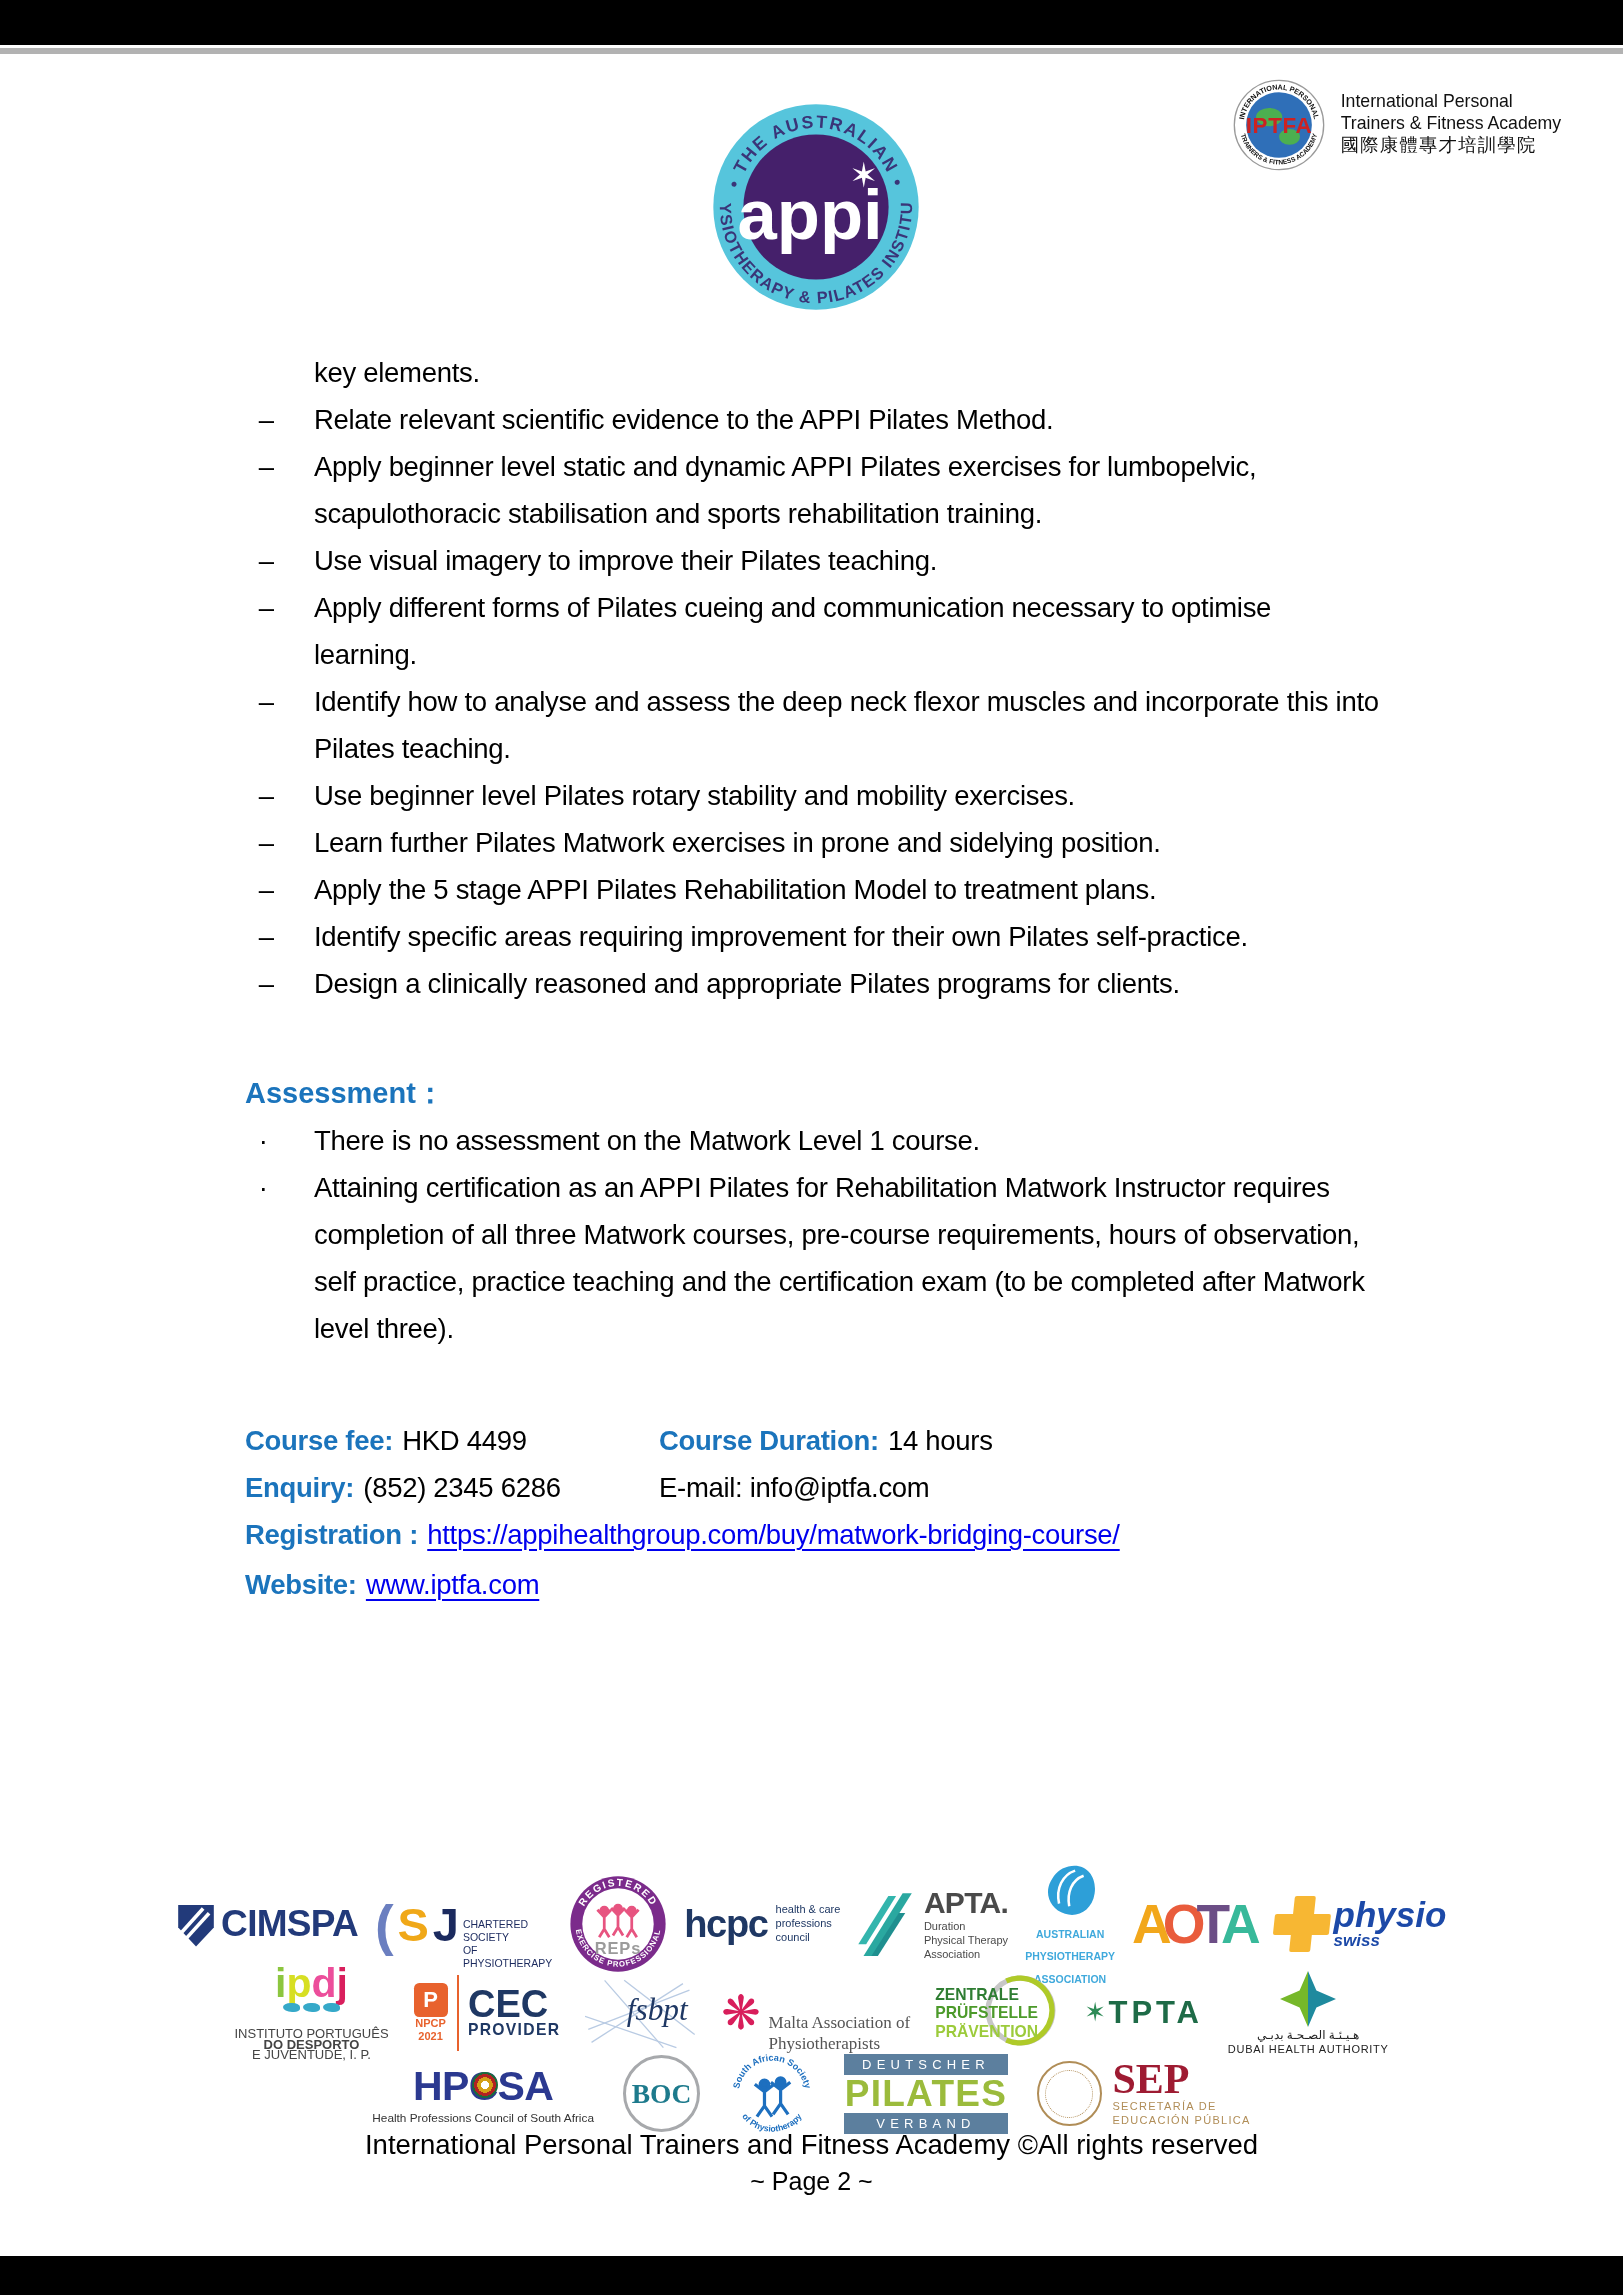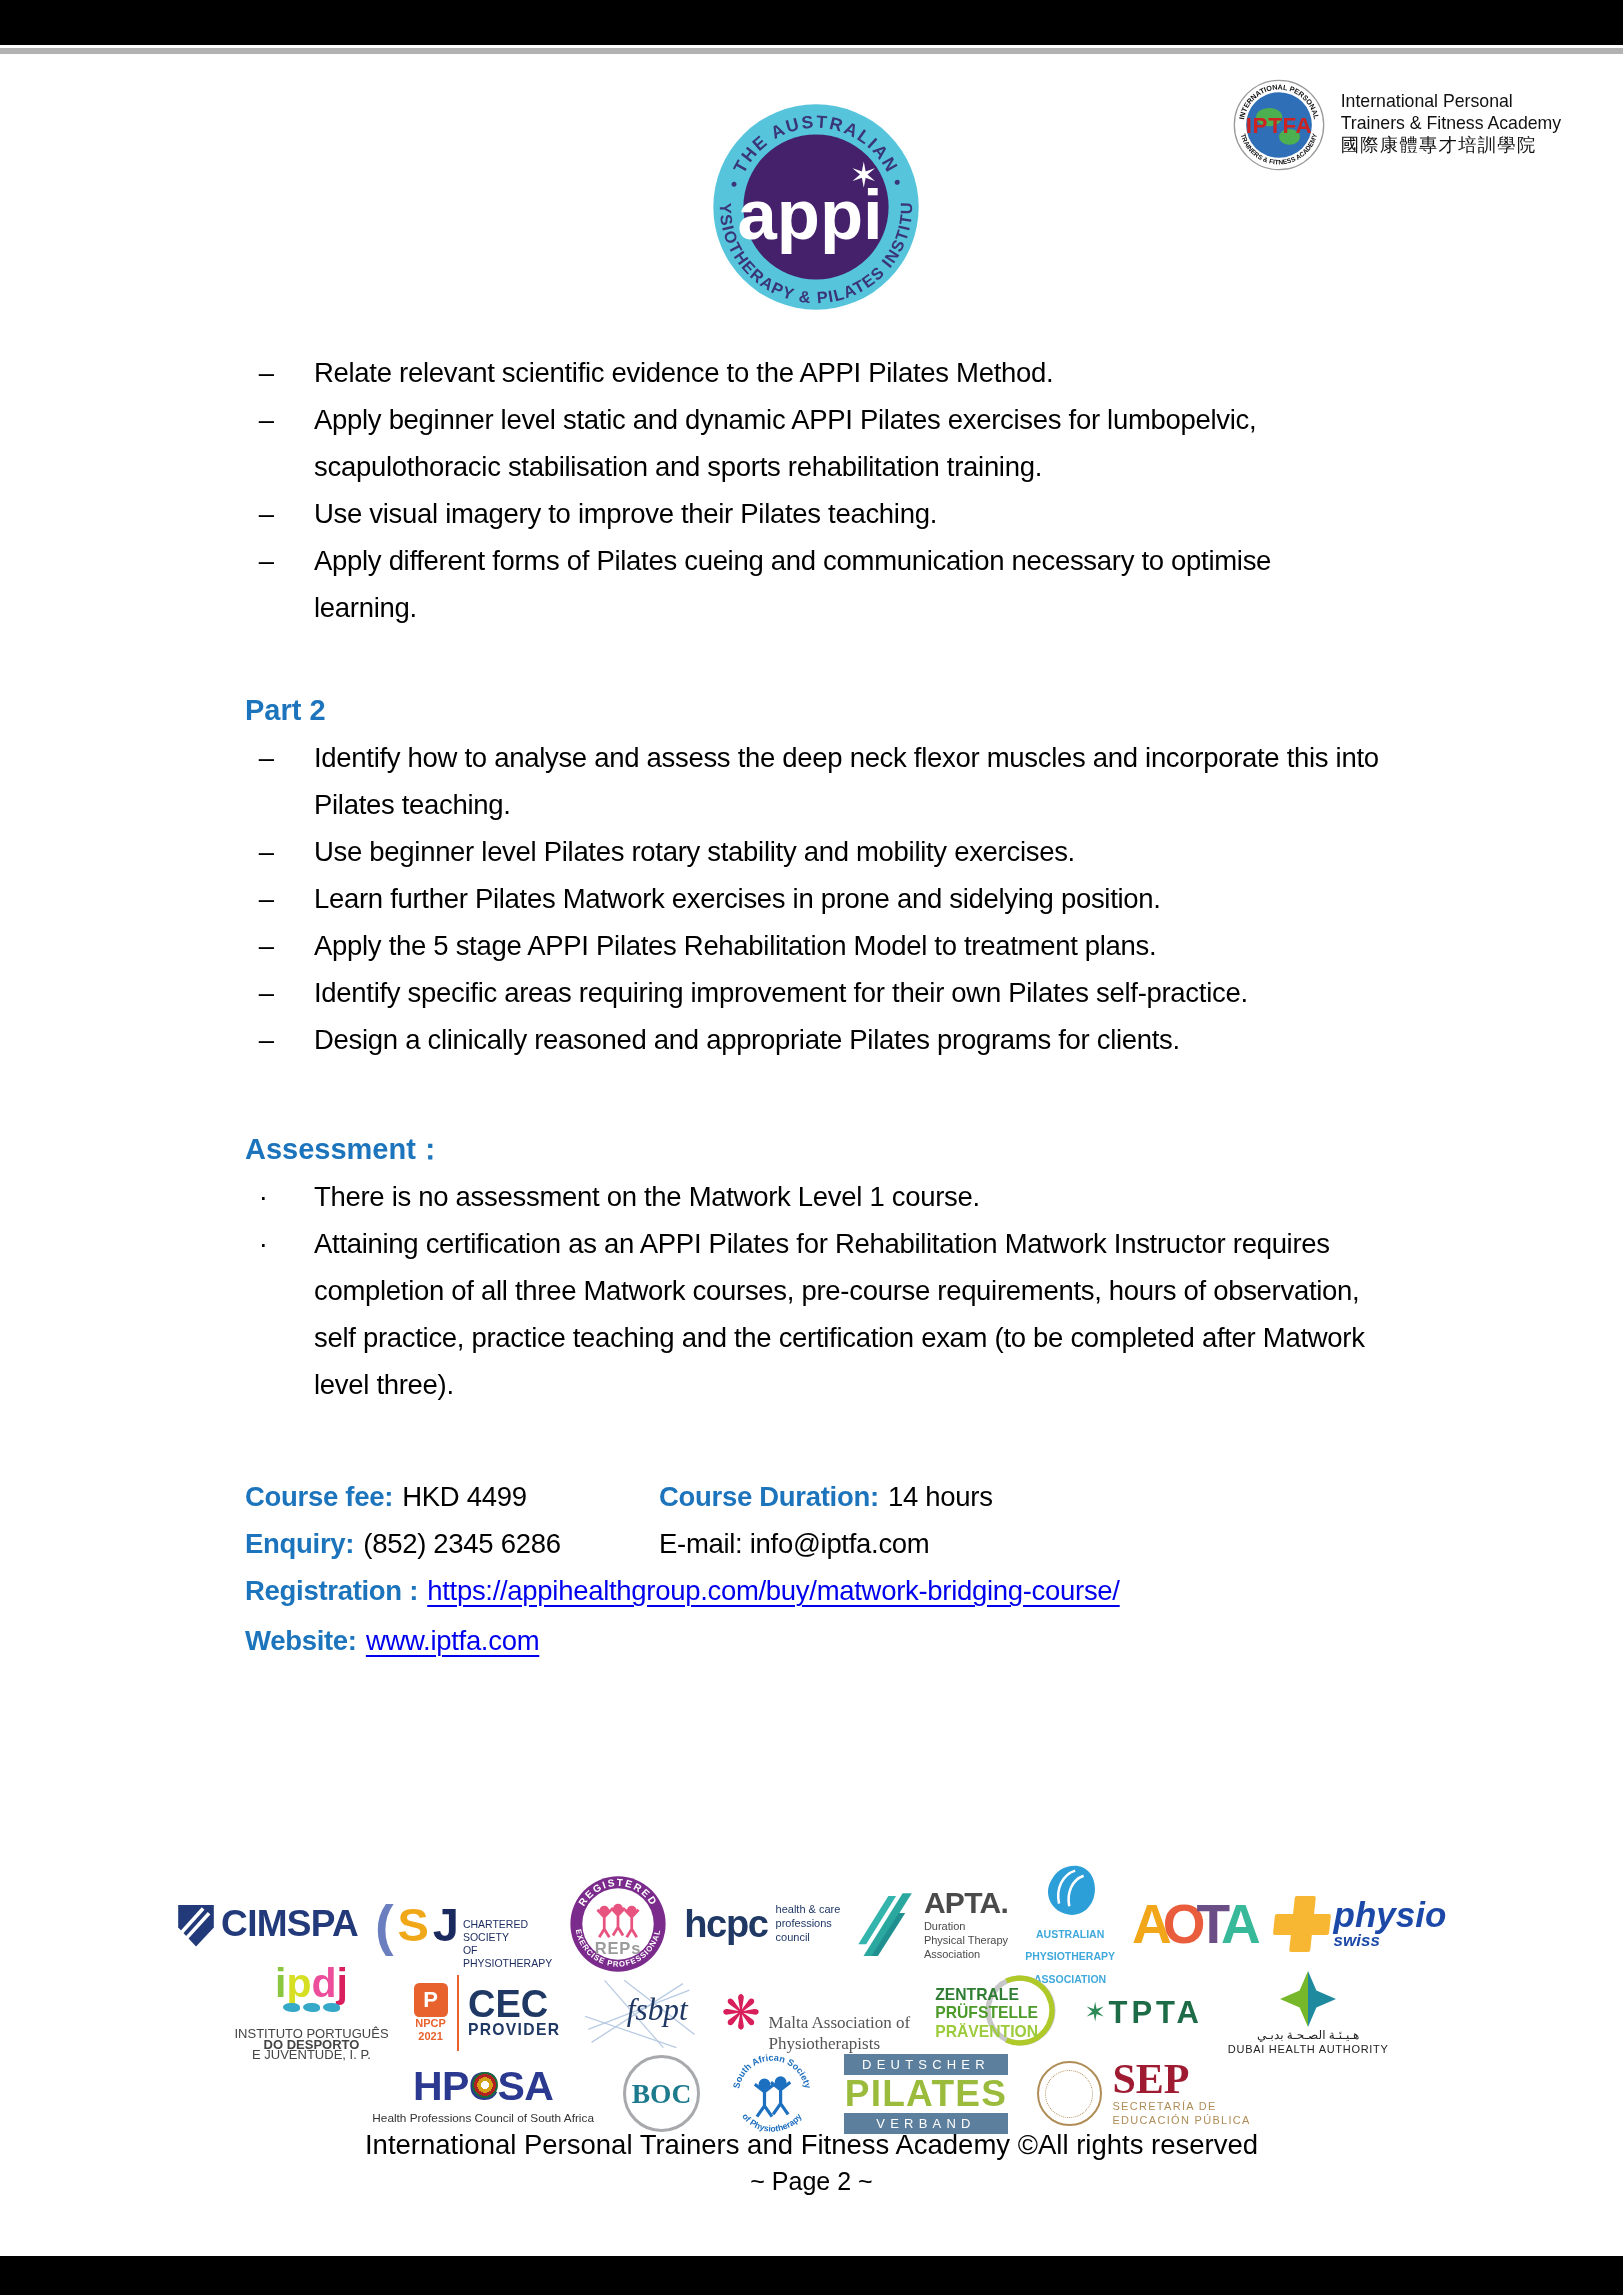--- a/index.html
+++ b/index.html
@@ -173,39 +173,39 @@
       <text x="70" y="82" font-size="34" font-weight="bold" fill="#cc2222" text-anchor="middle" letter-spacing="1">IPTFA</text>
     </svg>
     <div class="iptfa-text">
       <div>International Personal</div>
       <div>Trainers &amp; Fitness Academy</div>
       <div class="zh">國際康體專才培訓學院</div>
     </div>
   </div>
 
   <div class="content">
+    <div class="cont-line">key elements.</div>
 
     <ul class="blist">
       <li class="b">
         <span class="mark">–</span>
         <span class="btext">Relate relevant scientific evidence to the APPI Pilates Method.</span></li>
       <li class="b">
         <span class="mark">–</span>
         <span class="btext">Apply beginner level static and dynamic APPI Pilates exercises for lumbopelvic,
 scapulothoracic stabilisation and sports rehabilitation training.</span></li>
       <li class="b">
         <span class="mark">–</span>
         <span class="btext">Use visual imagery to improve their Pilates teaching.</span></li>
       <li class="b">
         <span class="mark">–</span>
         <span class="btext">Apply different forms of Pilates cueing and communication necessary to optimise
 learning.</span></li>
     </ul>
 
-    <h2 class="blue h-part2">Part 2</h2>
 
     <ul class="blist">
       <li class="b">
         <span class="mark">–</span>
         <span class="btext">Identify how to analyse and assess the deep neck flexor muscles and incorporate this into
 Pilates teaching.</span></li>
       <li class="b">
         <span class="mark">–</span>
         <span class="btext">Use beginner level Pilates rotary stability and mobility exercises.</span></li>
       <li class="b">

